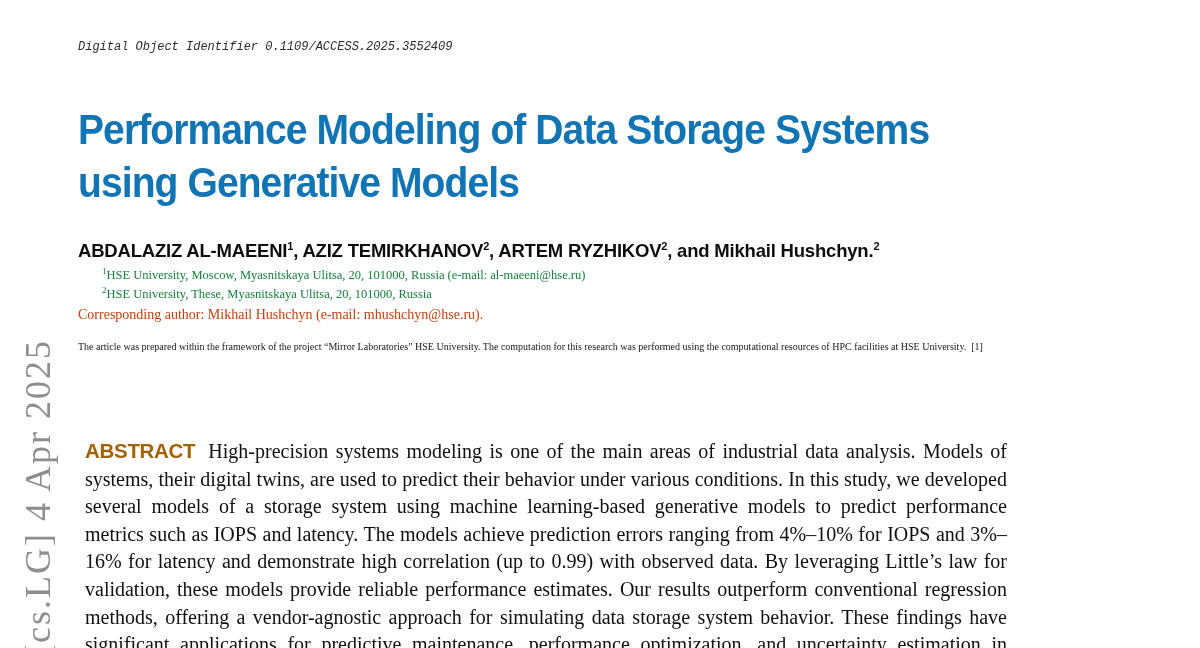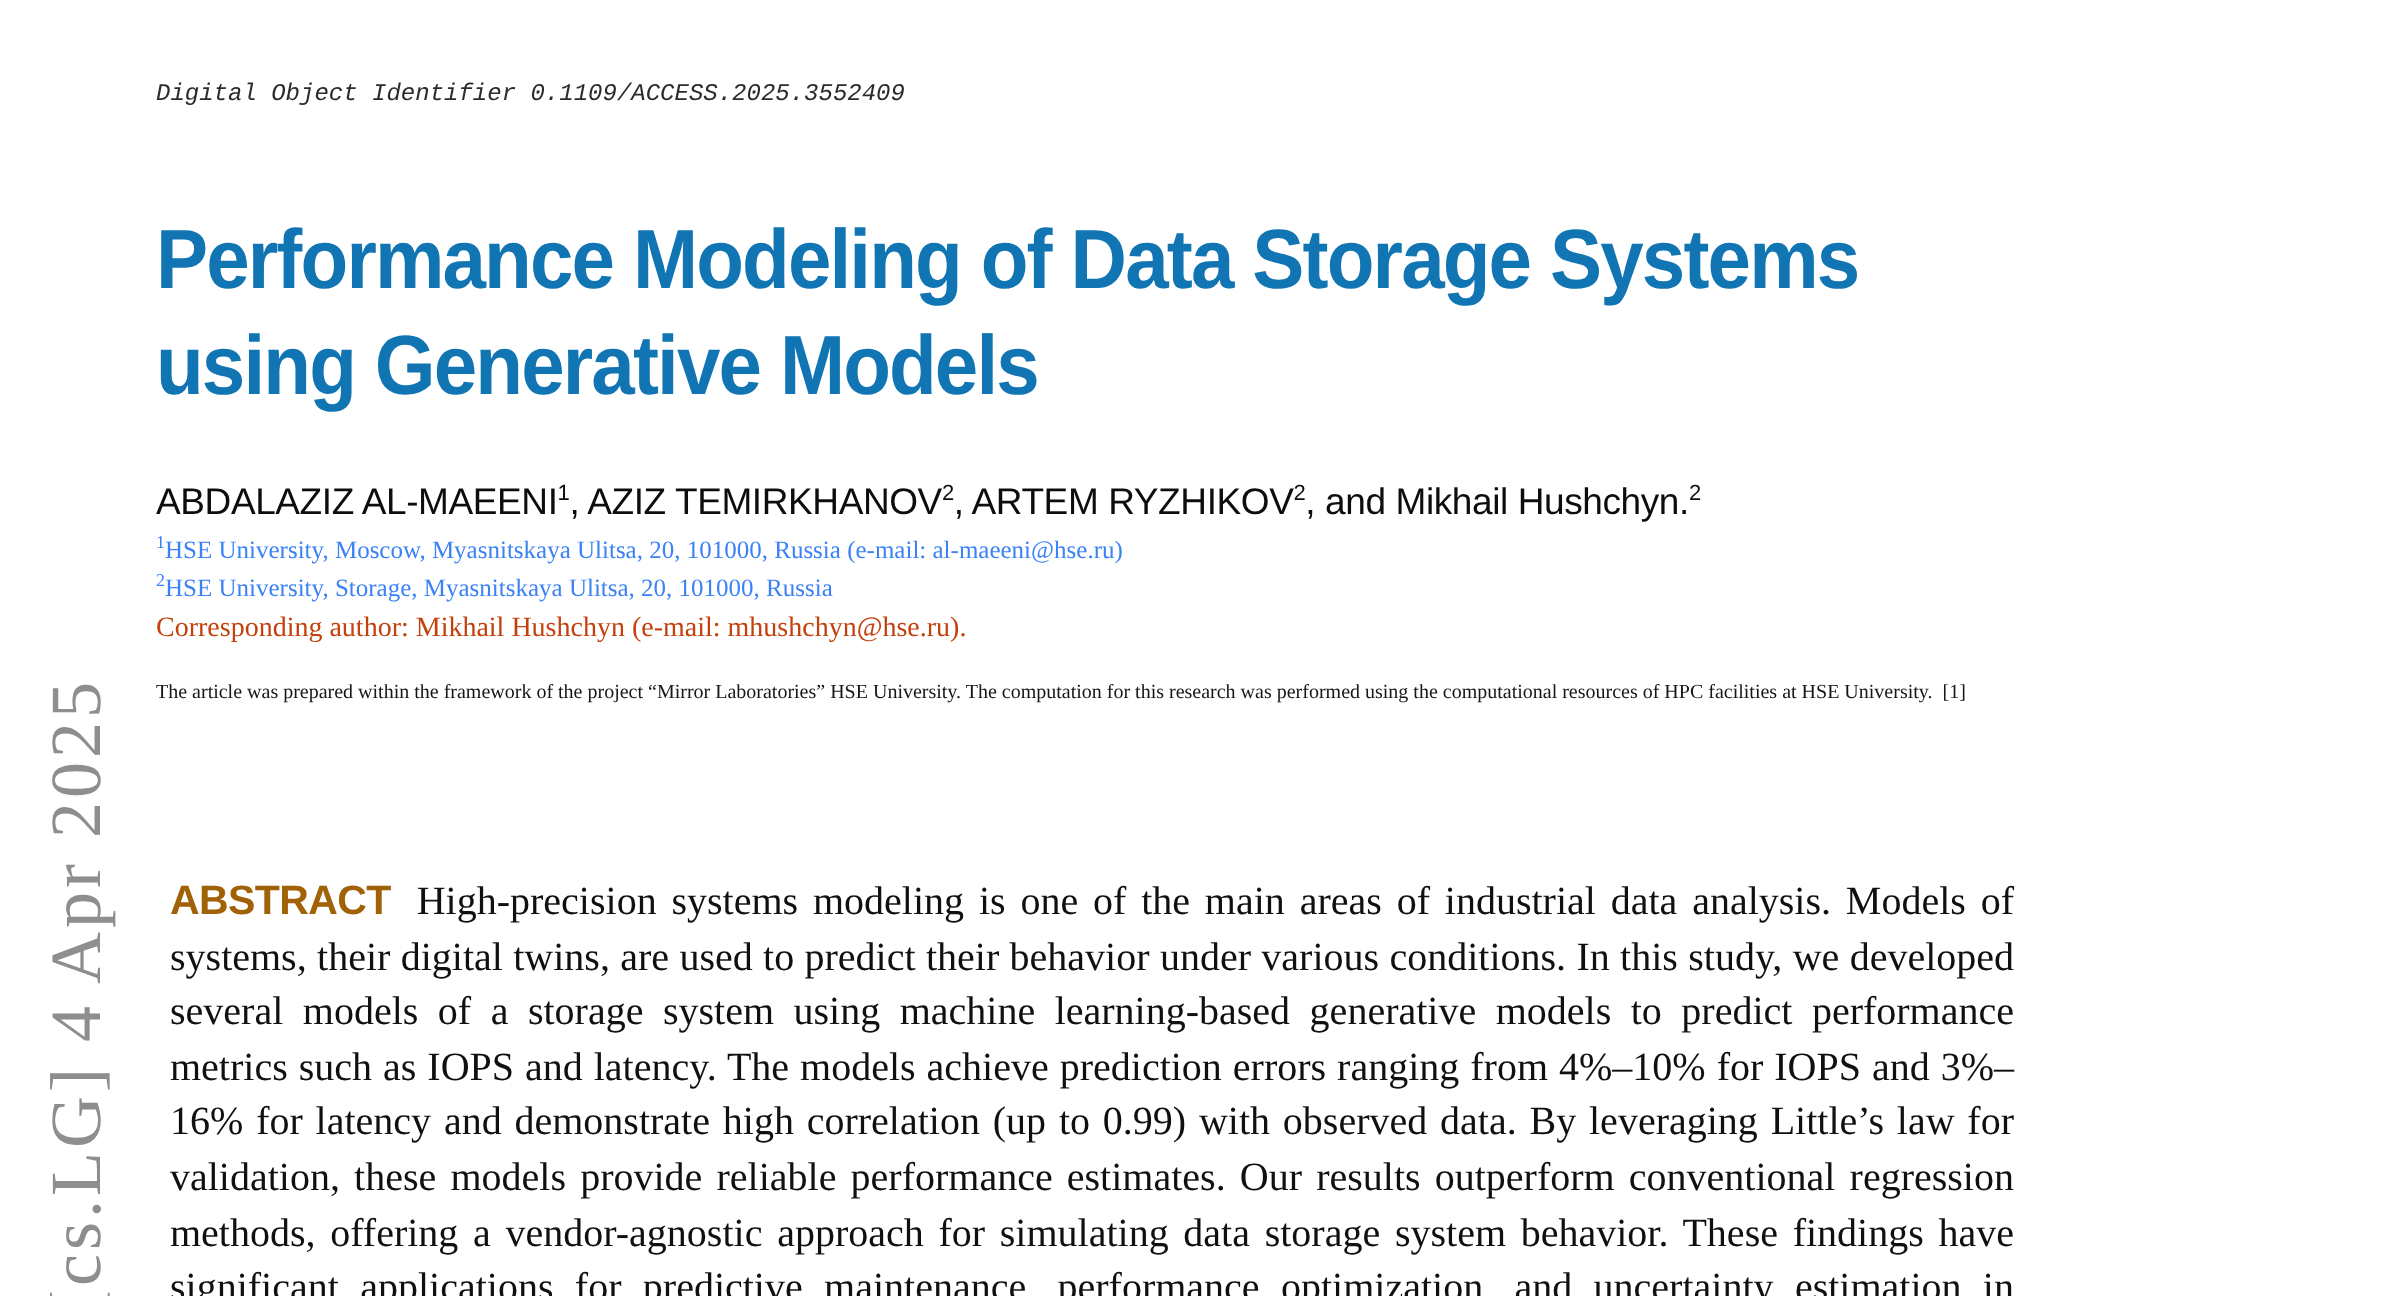--- a/index.html
+++ b/index.html
@@ -56,37 +56,38 @@
     color: #1175b4;
     transform: scaleX(0.93);
     transform-origin: 0 0;
   }
   .authors {
     position: absolute;
     left: 78px;
     top: 240px;
     width: 1100px;
     font-family: "Liberation Sans", sans-serif;
-    font-weight: normal;
+    font-weight: bold;
     font-size: 18.5px;
     letter-spacing: -0.2px;
     color: #0d0d0d;
     white-space: nowrap;
   }
   .authors sup {
     font-size: 11px;
     line-height: 0;
     vertical-align: super;
   }
   .affil-1 { position: absolute; left: 78px; top: 268px; }
   .affil-2 { position: absolute; left: 78px; top: 287px; }
   .affil-1, .affil-2 {
     font-size: 12.5px;
-    color: #3b82f6;
+    color: #15803d;
     white-space: nowrap;
+    margin-left: 24px;
   }
   .affil-1 sup, .affil-2 sup {
     font-size: 9px;
     line-height: 0;
     vertical-align: super;
   }
   .corresponding {
     position: absolute;
     left: 78px;
     top: 307px;
@@ -150,21 +151,21 @@
     <span>Performance Modeling of Data Storage Systems</span><br>
     <span>using Generative Models</span>
   </h1>
 
   <div class="authors">
     <span><span>ABDALAZIZ AL-MAEENI</span><sup>1</sup><span>, </span></span><span><span>AZIZ TEMIRKHANOV</span><sup>2</sup><span>, </span></span><span><span>ARTEM RYZHIKOV</span><sup>2</sup><span>, and </span></span><span><span>Mikhail Hushchyn.</span><sup>2</sup></span>
   </div>
 
   <div class="affil-1"><sup>1</sup><span>HSE University, Moscow, Myasnitskaya Ulitsa, 20, 101000, Russia (e-mail: al-maeeni@hse.ru)</span></div>
 
-  <div class="affil-2"><sup>2</sup><span>HSE University, Storage, Myasnitskaya Ulitsa, 20, 101000, Russia</span></div>
+  <div class="affil-2"><sup>2</sup><span>HSE University, These, Myasnitskaya Ulitsa, 20, 101000, Russia</span></div>
 
   <div class="corresponding">Corresponding author: Mikhail Hushchyn (e-mail: mhushchyn@hse.ru).</div>
 
   <div class="funding">The article was prepared within the framework of the project “Mirror Laboratories” HSE University. The computation for this research was performed using the computational resources of HPC facilities at HSE University.  [1]</div>
 
   <p class="abstract">
     <span class="abstract-label">ABSTRACT</span><span>High-precision systems modeling is one of the main areas of industrial data analysis. Models of systems, their digital twins, are used to predict their behavior under various conditions. In this study, we developed several models of a storage system using machine learning-based generative models to predict performance metrics such as IOPS and latency. The models achieve prediction errors ranging from 4%–10% for IOPS and 3%–16% for latency and demonstrate high correlation (up to 0.99) with observed data. By leveraging Little’s law for validation, these models provide reliable performance estimates. Our results outperform conventional regression methods, offering a vendor-agnostic approach for simulating data storage system behavior. These findings have significant applications for predictive maintenance, performance optimization, and uncertainty estimation in storage system design.</span>
   </p>
 
 </div>

